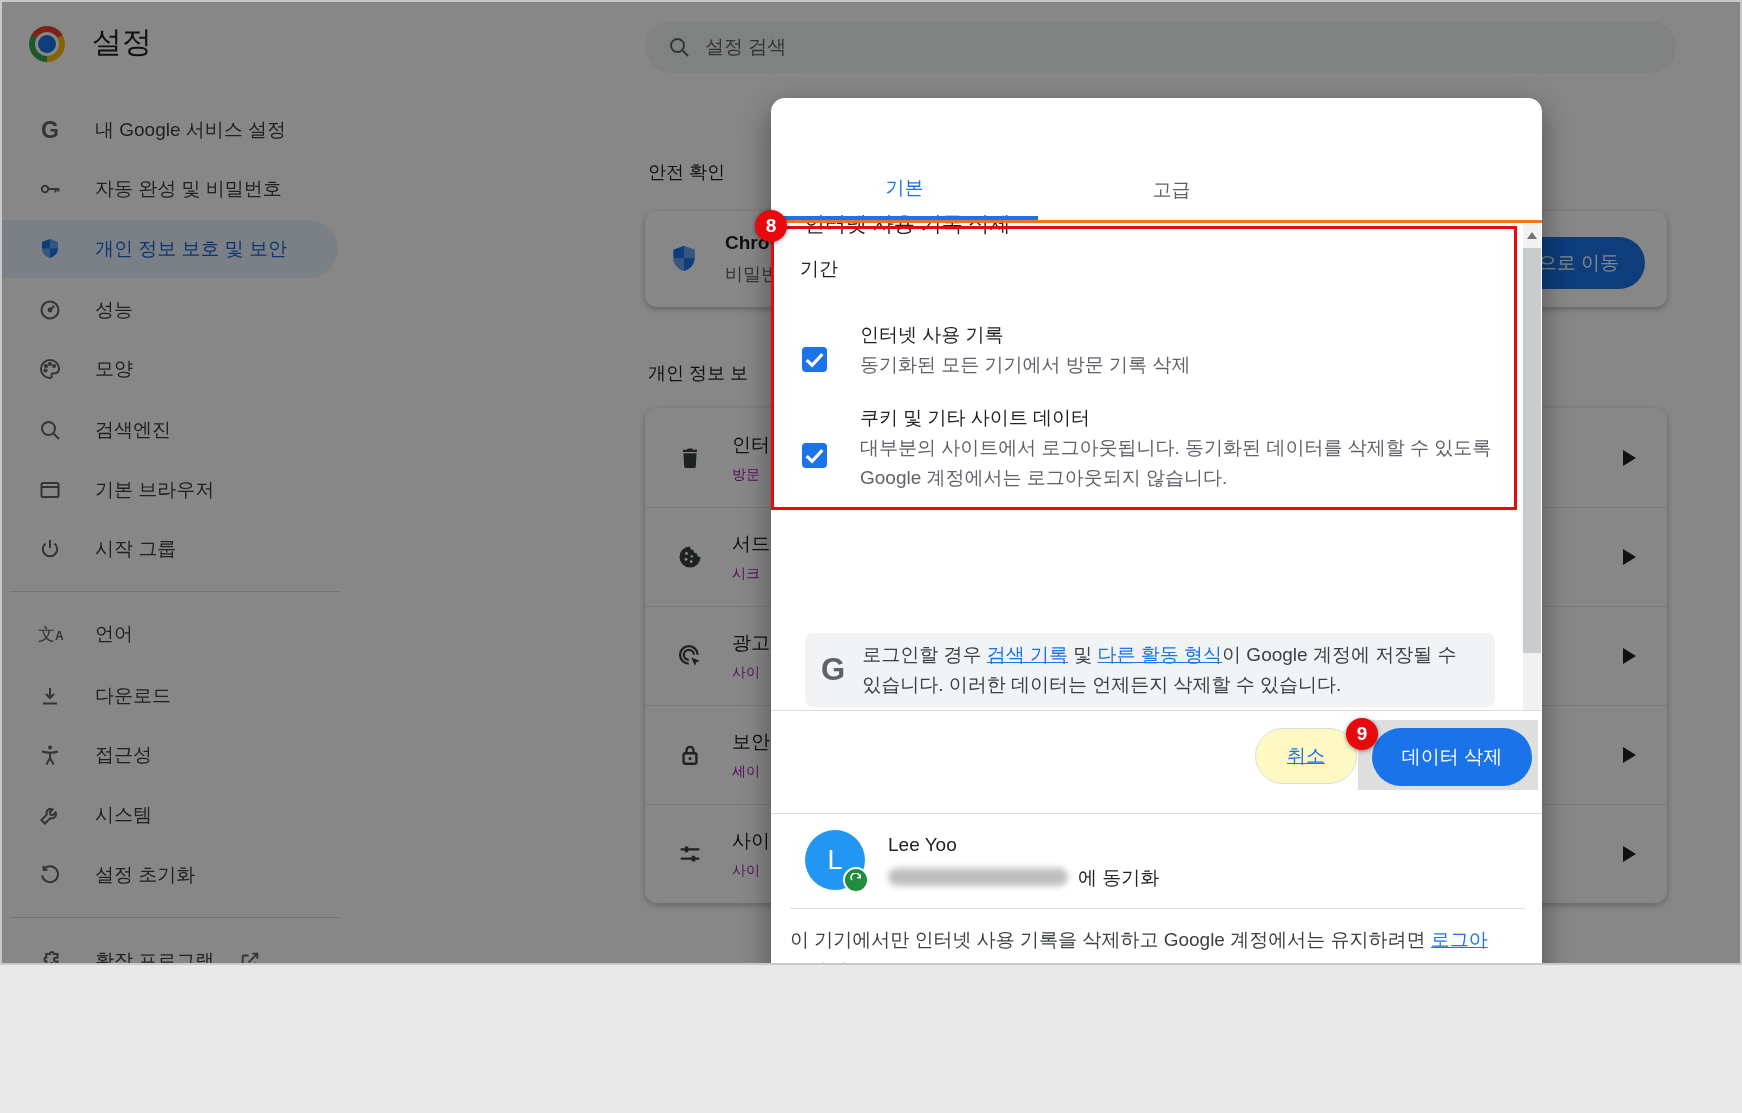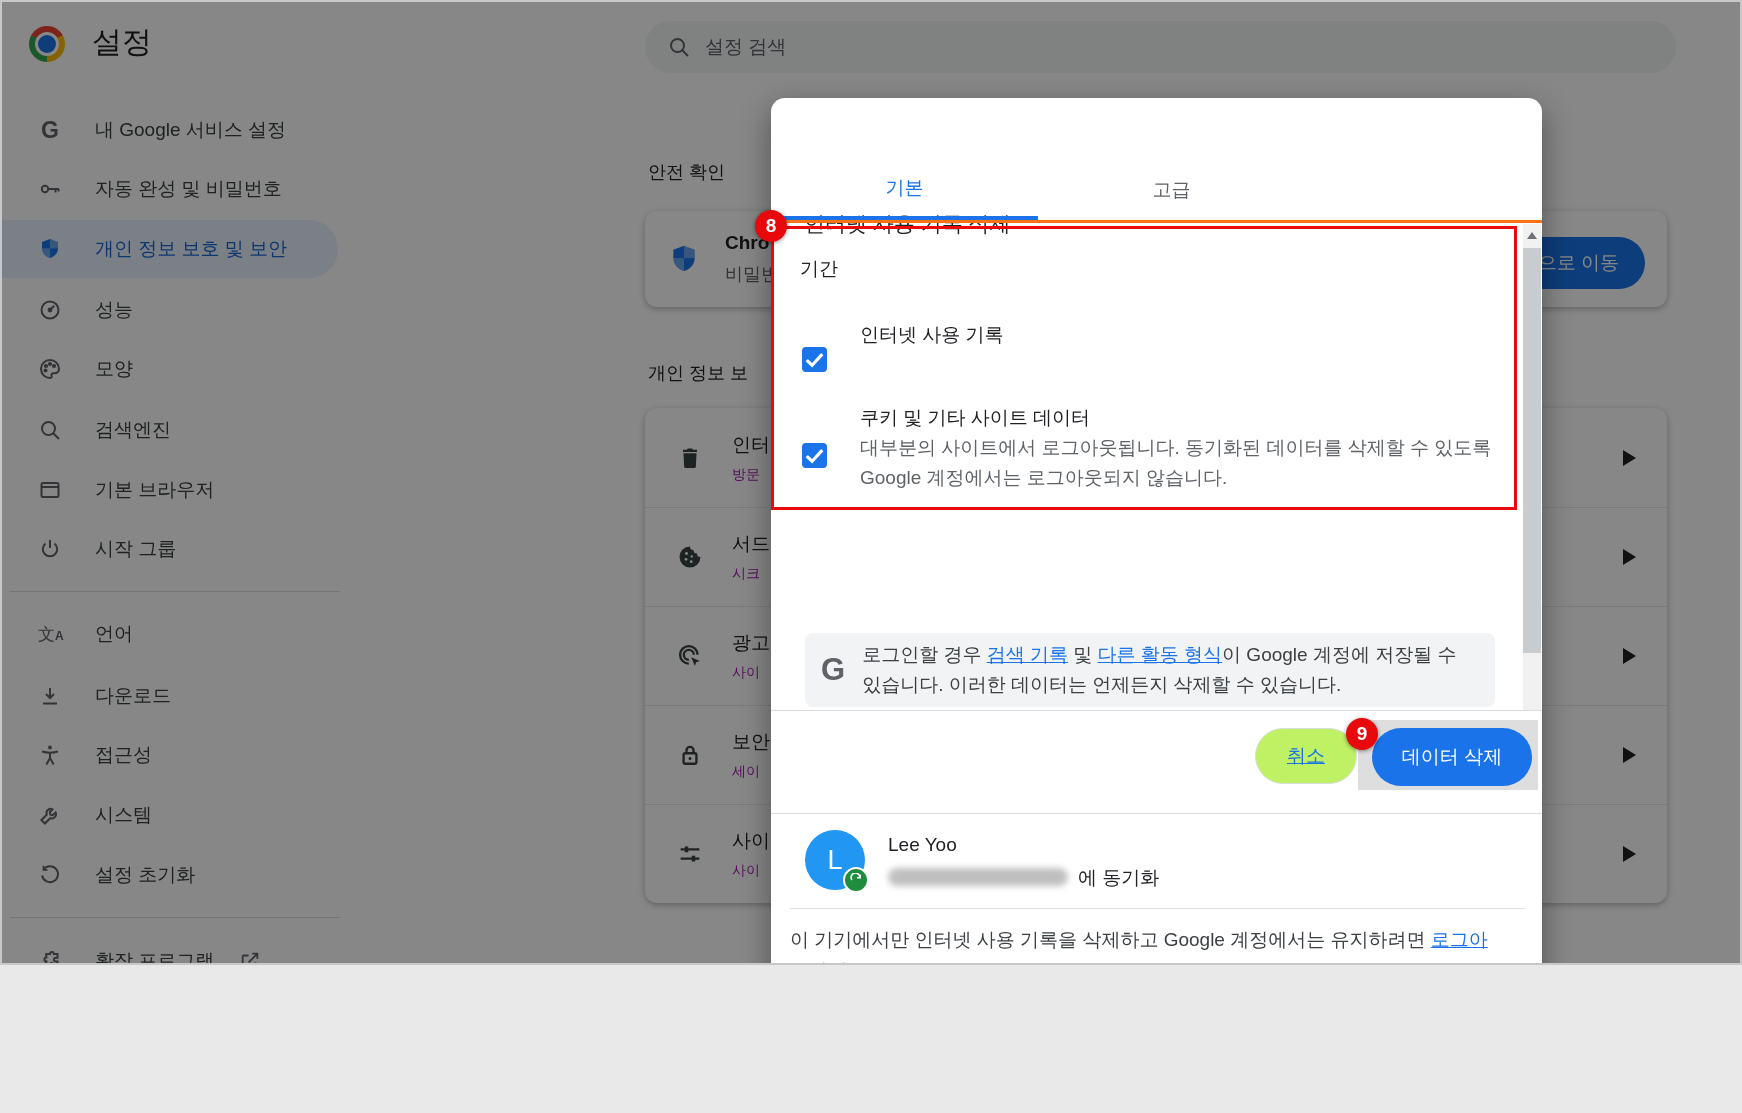--- a/index.html
+++ b/index.html
@@ -68,21 +68,21 @@
   .inline-link{color:#1a73e8;text-decoration:underline;}
   .content-divider{position:absolute;left:0;top:612px;width:100%;height:1px;background:#dadce0;}
   
   .dlg-scrollbar{position:absolute;left:752px;top:126px;width:18px;height:486px;background:#f1f1f1;}
   .sb-arrow-up{position:absolute;left:4px;top:8px;width:0;height:0;border-left:5px solid transparent;
     border-right:5px solid transparent;border-bottom:7px solid #6f7276;}
   .sb-thumb{position:absolute;left:0;top:24px;width:18px;height:405px;background:#c9cccf;}
   
   .halo-box{position:absolute;left:587px;top:622px;width:180px;height:70px;background:#dedede;}
   .btn-cancel{position:absolute;left:484px;top:630px;width:102px;height:56px;border-radius:28px;border:1px solid #dadce0;
-    box-sizing:border-box;display:flex;align-items:center;justify-content:center;font-size:19px;color:#1a73e8;background:#bef264;text-decoration:underline;}
+    box-sizing:border-box;display:flex;align-items:center;justify-content:center;font-size:19px;color:#1a73e8;background:#fef9c3;text-decoration:underline;}
   .btn-confirm{position:absolute;left:601px;top:630px;width:160px;height:58px;border-radius:29px;background:#1a73e8;
     display:flex;align-items:center;justify-content:center;font-size:19px;font-weight:500;color:#fff;}
   
   .account-border{position:absolute;left:0;top:715px;width:100%;height:1px;background:#dadce0;}
   .avatar{position:absolute;left:34px;top:732px;width:60px;height:60px;border-radius:50%;background:#2196f3;
     display:flex;align-items:center;justify-content:center;color:#fff;font-size:27px;}
   .sync-badge{position:absolute;left:72px;top:769px;width:26px;height:26px;border-radius:50%;background:#1e8e3e;
     border:2px solid #fff;box-sizing:border-box;display:flex;align-items:center;justify-content:center;}
   .acct-name{position:absolute;left:117px;top:736px;font-size:19px;color:#202124;}
   .email-blur{position:absolute;left:117px;top:770px;width:180px;height:18px;border-radius:9px;background:#bfbfbf;filter:blur(3px);}
@@ -362,20 +362,21 @@
     <div class="period-label">기간</div>
 
     <div class="cb-row" style="top:222px">
       <div class="checkbox" style="margin-top:27px">
         <svg width="25" height="25" viewBox="0 0 24 24" fill="none" stroke="#fff" stroke-width="3">
           <polyline points="4.5,12.5 9.7,17.5 19.5,6.8"></polyline>
         </svg>
       </div>
       <div class="cb-texts">
         <div class="cb-title">인터넷 사용 기록</div>
+        <div class="cb-desc">동기화된 모든 기기에서 방문 기록 삭제</div>
       </div>
     </div>
 
     <div class="cb-row" style="top:305px">
       <div class="checkbox" style="margin-top:40px">
         <svg width="25" height="25" viewBox="0 0 24 24" fill="none" stroke="#fff" stroke-width="3">
           <polyline points="4.5,12.5 9.7,17.5 19.5,6.8"></polyline>
         </svg>
       </div>
       <div class="cb-texts">

